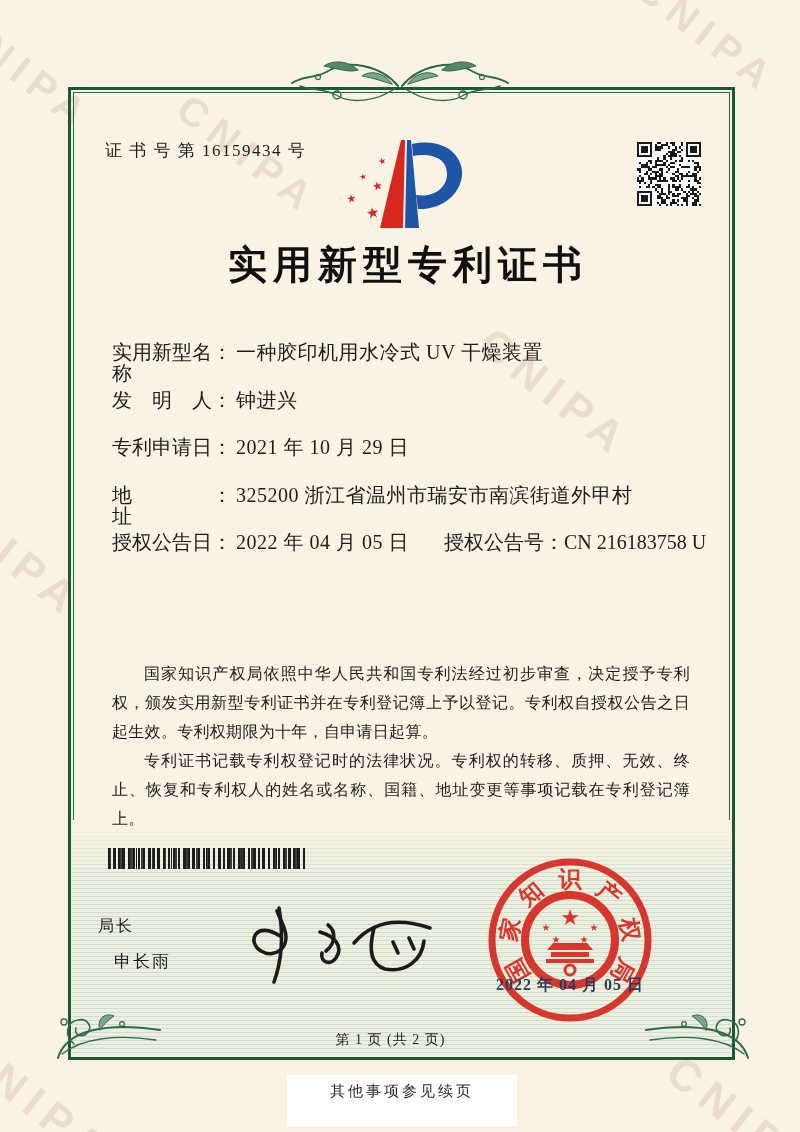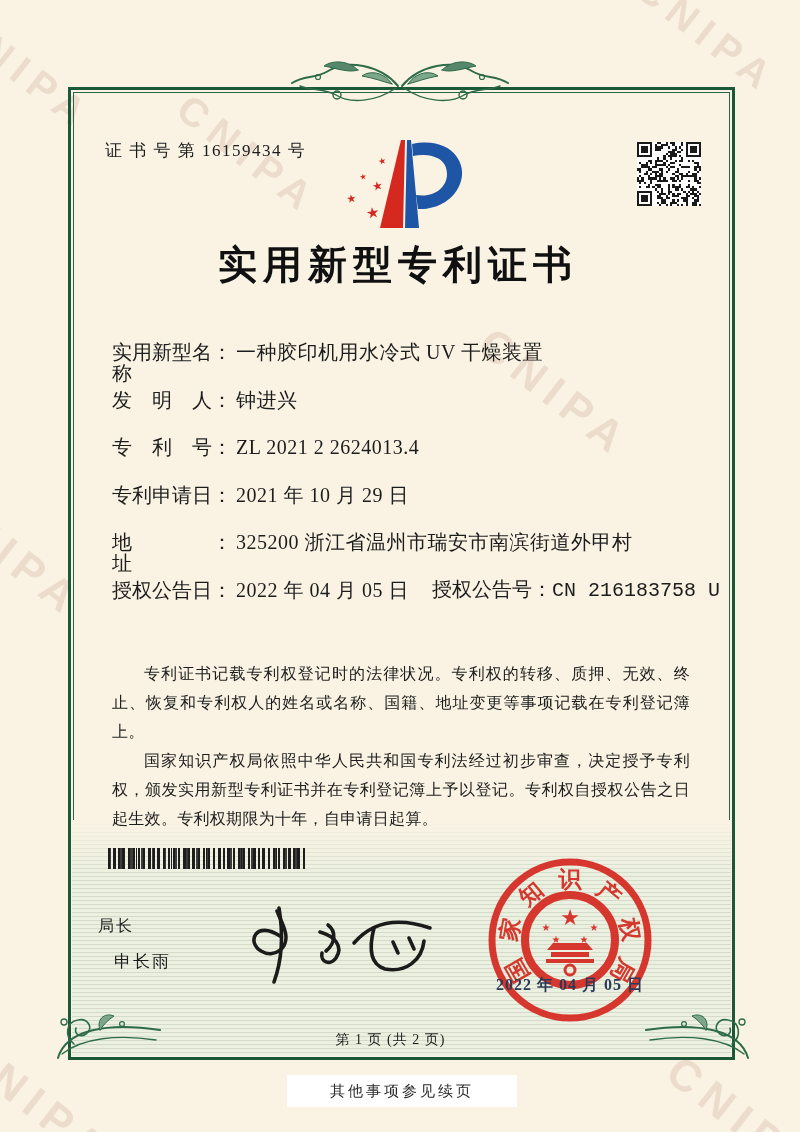--- a/index.html
+++ b/index.html
@@ -43,33 +43,33 @@
   .corner-left { left:52px; top:1008px; }
   .corner-right { left:642px; top:1008px; }
   
   .cert-no {
     position:absolute; left:105px; top:139px; font-size:17px;
     letter-spacing:1.5px; z-index:3;text-align:center;
   }
   .logo { position:absolute; left:325px; top:118px; z-index:3; }
   .qr { position:absolute; left:637px; top:142px; width:64px; height:64px; z-index:3; background:#faf3e4; }
   .title {
-    position:absolute; left:6px; top:238px; width:784px; text-align:center;
+    position:absolute; left:16px; top:238px; width:784px; text-align:center;
     font-size:39px; font-weight:bold; letter-spacing:6px; color:#101010; z-index:3;
   }
   
   .fields { position:absolute; left:112px; top:342px; width:585px; z-index:3; }
   .frow { height:47.5px; position:relative; font-size:20px; line-height:21px; }
   .f-label {
     display:inline-block; width:100px; text-align:justify; text-align-last:justify;
     vertical-align:top;
   }
   .f-colon { display:inline-block; vertical-align:top; }
   .f-value { display:inline-block; vertical-align:top; margin-left:4px; letter-spacing:0.5px; }
-  .f-second { position:absolute; left:320px; top:0; white-space:nowrap;font-family:Liberation Mono, monospace; }
+  .f-second { position:absolute; left:332px; top:0; white-space:nowrap; }
   
   .paras { position:absolute; left:112px; top:659px; width:578px; z-index:3; }
   .paras p {
     margin:0; font-size:16px; line-height:29px; text-indent:2em;
     text-align:justify; letter-spacing:0.3px;
   }
   
   .barcode {
     position:absolute; left:108px; top:848px; width:198px; height:21px; z-index:3;
     background:
@@ -84,21 +84,21 @@
   .seal-date {
     position:absolute; left:483px; top:975px; width:174px; text-align:center;
     font-size:16px; font-weight:bold; color:#2c3a57; letter-spacing:1px; z-index:5;
     white-space:nowrap;
   }
   .page-indicator {
     position:absolute; left:68px; top:1031px; width:645px; text-align:center;
     font-size:14px; letter-spacing:1px; z-index:3;
   }
   .continuation {
-    position:absolute; left:287px; top:1075px; width:230px; height:32px;
+    position:absolute; left:287px; top:1075px; width:230px; height:51px;
     background:#ffffff; z-index:3; text-align:center; line-height:33px;
     font-size:15px; letter-spacing:3px; color:#2a2a2a;
   }
 </style>
 </head>
 <body>
 
 <div class="page">
 
   <div class="wm wm1">CNIPA</div>
@@ -455,39 +455,36 @@
   <div class="title">实用新型专利证书</div>
 
   <div class="fields">
     <div class="frow">
       <span class="f-label">实用新型名称</span><span class="f-colon">：</span><span class="f-value">一种胶印机用水冷式 UV 干燥装置</span>
     </div>
     <div class="frow">
       <span class="f-label">发　明　人</span><span class="f-colon">：</span><span class="f-value">钟进兴</span>
     </div>
     <div class="frow">
-      <span class="f-label">专　利　号</span><span class="f-colon">：</span><span class="f-value">ZL 2021 2 2624013.4</span>
-    </div>
-    <div class="frow">
       <span class="f-label">专利申请日</span><span class="f-colon">：</span><span class="f-value">2021 年 10 月 29 日</span>
     </div>
     <div class="frow">
       <span class="f-label">地　　　　址</span><span class="f-colon">：</span><span class="f-value">325200 浙江省温州市瑞安市南滨街道外甲村</span>
     </div>
     <div class="frow">
       <span class="f-label">授权公告日</span><span class="f-colon">：</span><span class="f-value">2022 年 04 月 05 日</span>
       <span class="f-second">
         <span>授权公告号</span><span>：</span><span>CN 216183758 U</span>
       </span>
     </div>
   </div>
 
   <div class="paras">
+    <p>国家知识产权局依照中华人民共和国专利法经过初步审查，决定授予专利权，颁发实用新型专利证书并在专利登记簿上予以登记。专利权自授权公告之日起生效。专利权期限为十年，自申请日起算。</p>
     <p>专利证书记载专利权登记时的法律状况。专利权的转移、质押、无效、终止、恢复和专利权人的姓名或名称、国籍、地址变更等事项记载在专利登记簿上。</p>
-    <p>国家知识产权局依照中华人民共和国专利法经过初步审查，决定授予专利权，颁发实用新型专利证书并在专利登记簿上予以登记。专利权自授权公告之日起生效。专利权期限为十年，自申请日起算。</p>
   </div>
 
   <div class="barcode"></div>
 
   <div class="director-title">局长</div>
   <div class="director-name">申长雨</div>
   <svg class="signature" width="198" height="88" viewBox="0 0 198 88">
     <g stroke="#1b1b1b" stroke-width="3.6" fill="none" stroke-linecap="round" stroke-linejoin="round">
       <path d="M42,38 C18,22 8,44 23,53 C36,61 52,50 47,33 C45,25 41,19 39,13"></path>
       <path d="M41,10 C46,40 44,62 36,84"></path>

